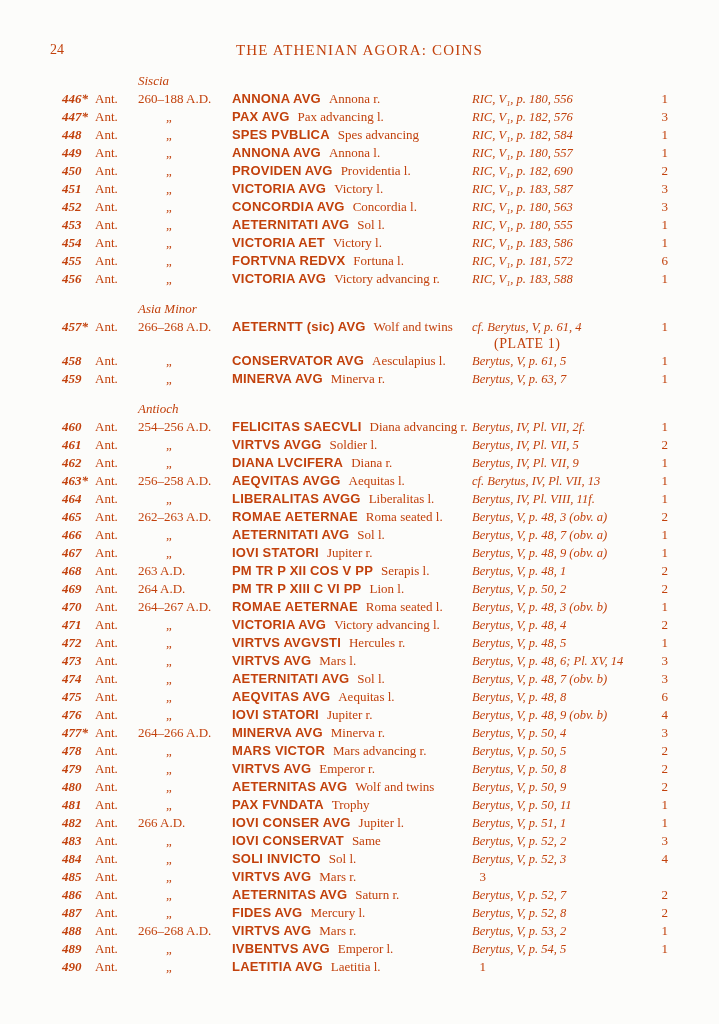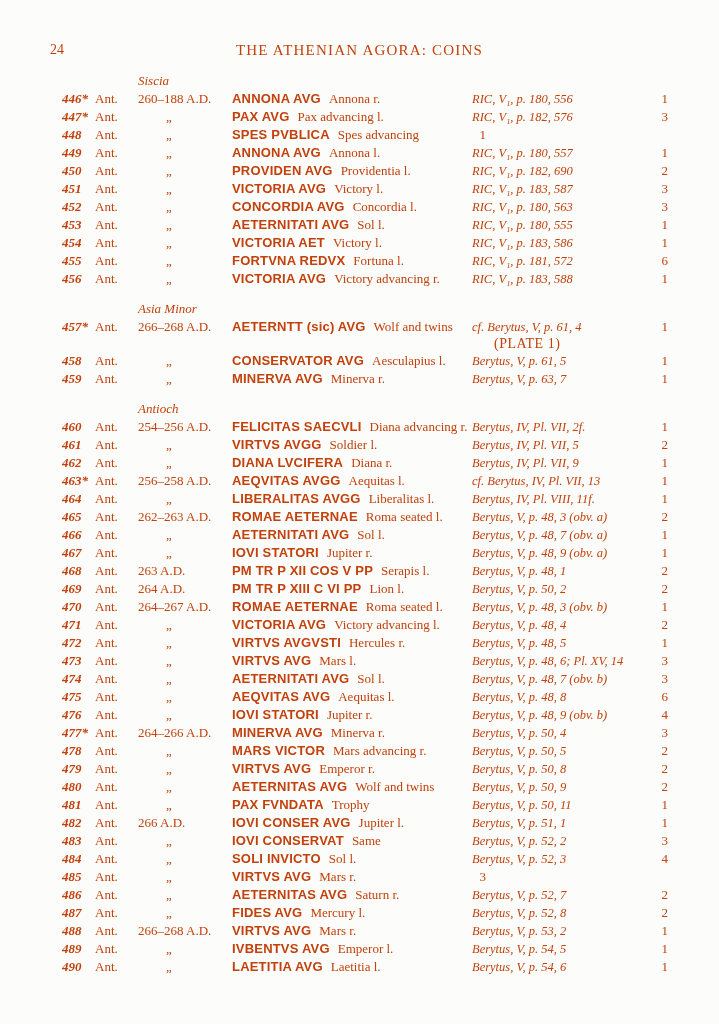--- a/index.html
+++ b/index.html
@@ -73,20 +73,23 @@
           <span class="c-ref">
             <div>RIC, V₁, p. 182, 576</div>
           </span>
           <span class="c-count">3</span>
         </div>
         <div class="row">
           <span class="c-no">448</span>
           <span class="c-denom">Ant.</span>
           <span class="c-date ditto">„</span>
           <span class="c-legend"><b class="leg">SPES PVBLICA</b><span class="desc">Spes advancing</span></span>
+          <span class="c-ref">
+            <div>RIC, V₁, p. 182, 584</div>
+          </span>
           <span class="c-count">1</span>
         </div>
         <div class="row">
           <span class="c-no">449</span>
           <span class="c-denom">Ant.</span>
           <span class="c-date ditto">„</span>
           <span class="c-legend"><b class="leg">ANNONA AVG</b><span class="desc">Annona l.</span></span>
           <span class="c-ref">
             <div>RIC, V₁, p. 180, 557</div>
           </span>
@@ -494,20 +497,17 @@
           <span class="c-ref">
             <div>Berytus, V, p. 54, 5</div>
           </span>
           <span class="c-count">1</span>
         </div>
         <div class="row">
           <span class="c-no">490</span>
           <span class="c-denom">Ant.</span>
           <span class="c-date ditto">„</span>
           <span class="c-legend"><b class="leg">LAETITIA AVG</b><span class="desc">Laetitia l.</span></span>
-          <span class="c-ref">
-            <div>Berytus, V, p. 54, 6</div>
-          </span>
           <span class="c-count">1</span>
         </div>
       </section>
     </main>
 </div>
 
 </body></html>

